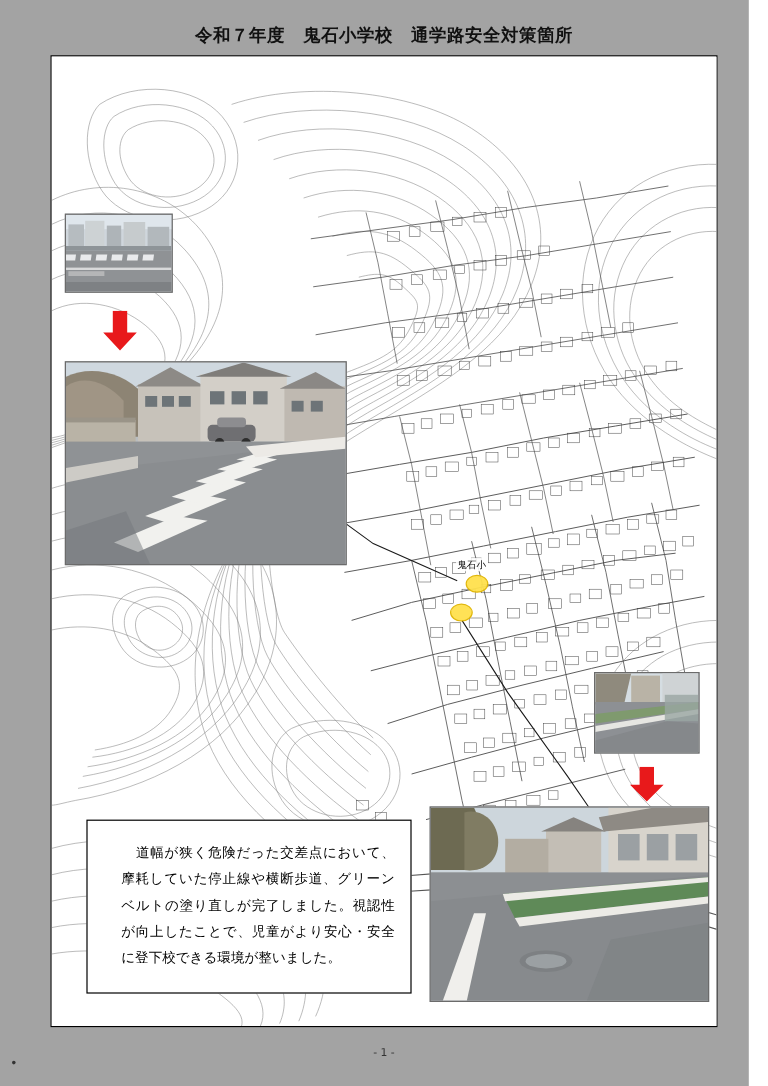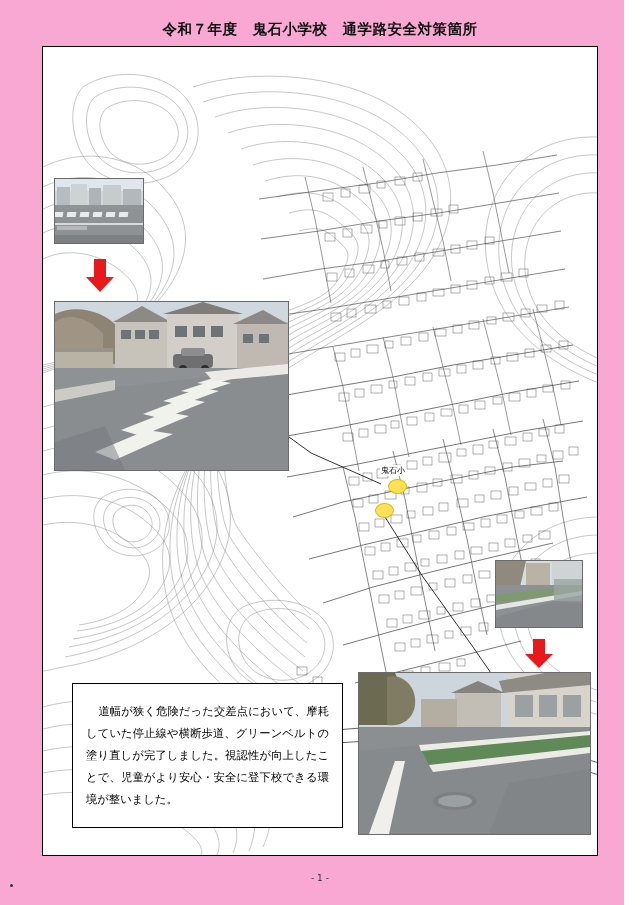--- a/index.html
+++ b/index.html
@@ -13,21 +13,21 @@
     position: relative;
     font-family: "Liberation Sans", sans-serif;
     overflow: hidden;
   }
 
   .page {
     position: absolute;
     left: 0; top: 0;
     width: 624px;
     height: 905px;
-    background: #f9a8d4;
+    background: #a3a3a3;
   }
 
   
   .doc-title {
     position: absolute;
     left: 0;
     top: 20px;
     width: 640px;
     text-align: center;
     font-size: 14.5px;
@@ -122,20 +122,21 @@
     padding: 16px 13px 10px 13px;
   }
   .comment-text {
     font-size: 11.3px;
     line-height: 1.95;
     color: #000;
     font-family: Liberation Sans, sans-serif;
     text-align: justify;
     text-indent: 1.1em;
     white-space: pre-wrap;
+    margin-left: 15px;
   }
 
   
   .page-number {
     position: absolute;
     left: 0;
     top: 873px;
     width: 640px;
     text-align: center;
     font-size: 9px;

